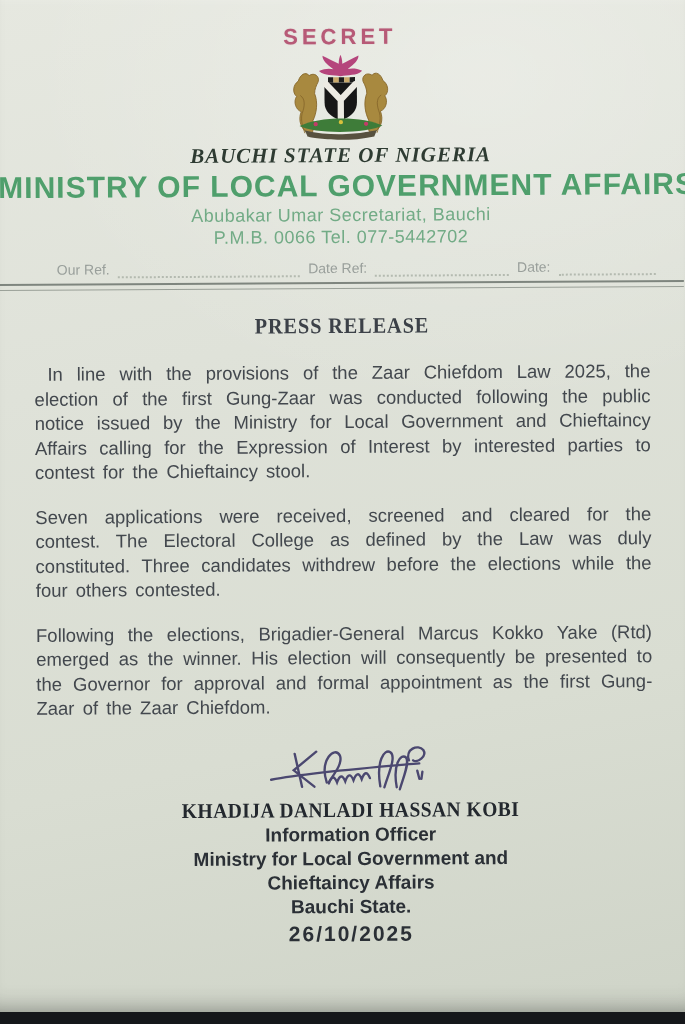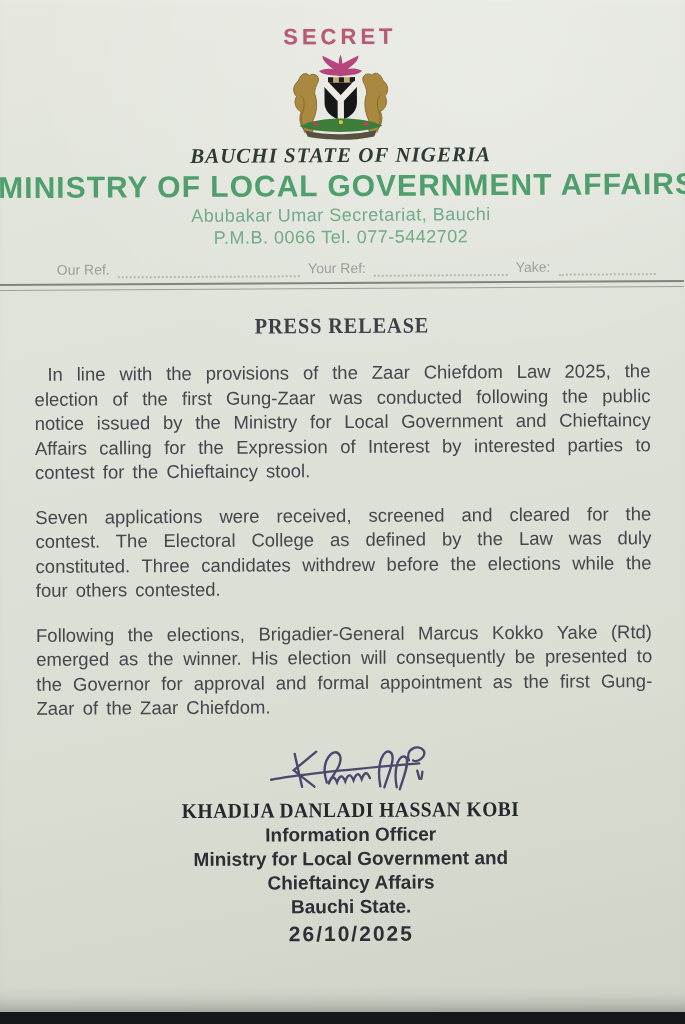--- a/index.html
+++ b/index.html
@@ -118,23 +118,23 @@
 
     <div class="center ministry">MINISTRY OF LOCAL GOVERNMENT AFFAIRS</div>
 
     <div class="center addr">Abubakar Umar Secretariat, Bauchi</div>
 
     <div class="center contact">P.M.B. 0066 Tel. 077-5442702</div>
 
     <div class="refrow">
       <span class="reflabel">Our Ref.</span>
       <span class="dots d1"></span>
-      <span class="reflabel">Your Ref:</span>
+      <span class="reflabel">Date Ref:</span>
       <span class="dots d2"></span>
-      <span class="reflabel">Yake:</span>
+      <span class="reflabel">Date:</span>
       <span class="dots d3"></span>
     </div>
 
     <div class="rule"></div>
 
     <div class="center title">
       <span>PRESS RELEASE</span>
     </div>
 
     <div class="body-text">

